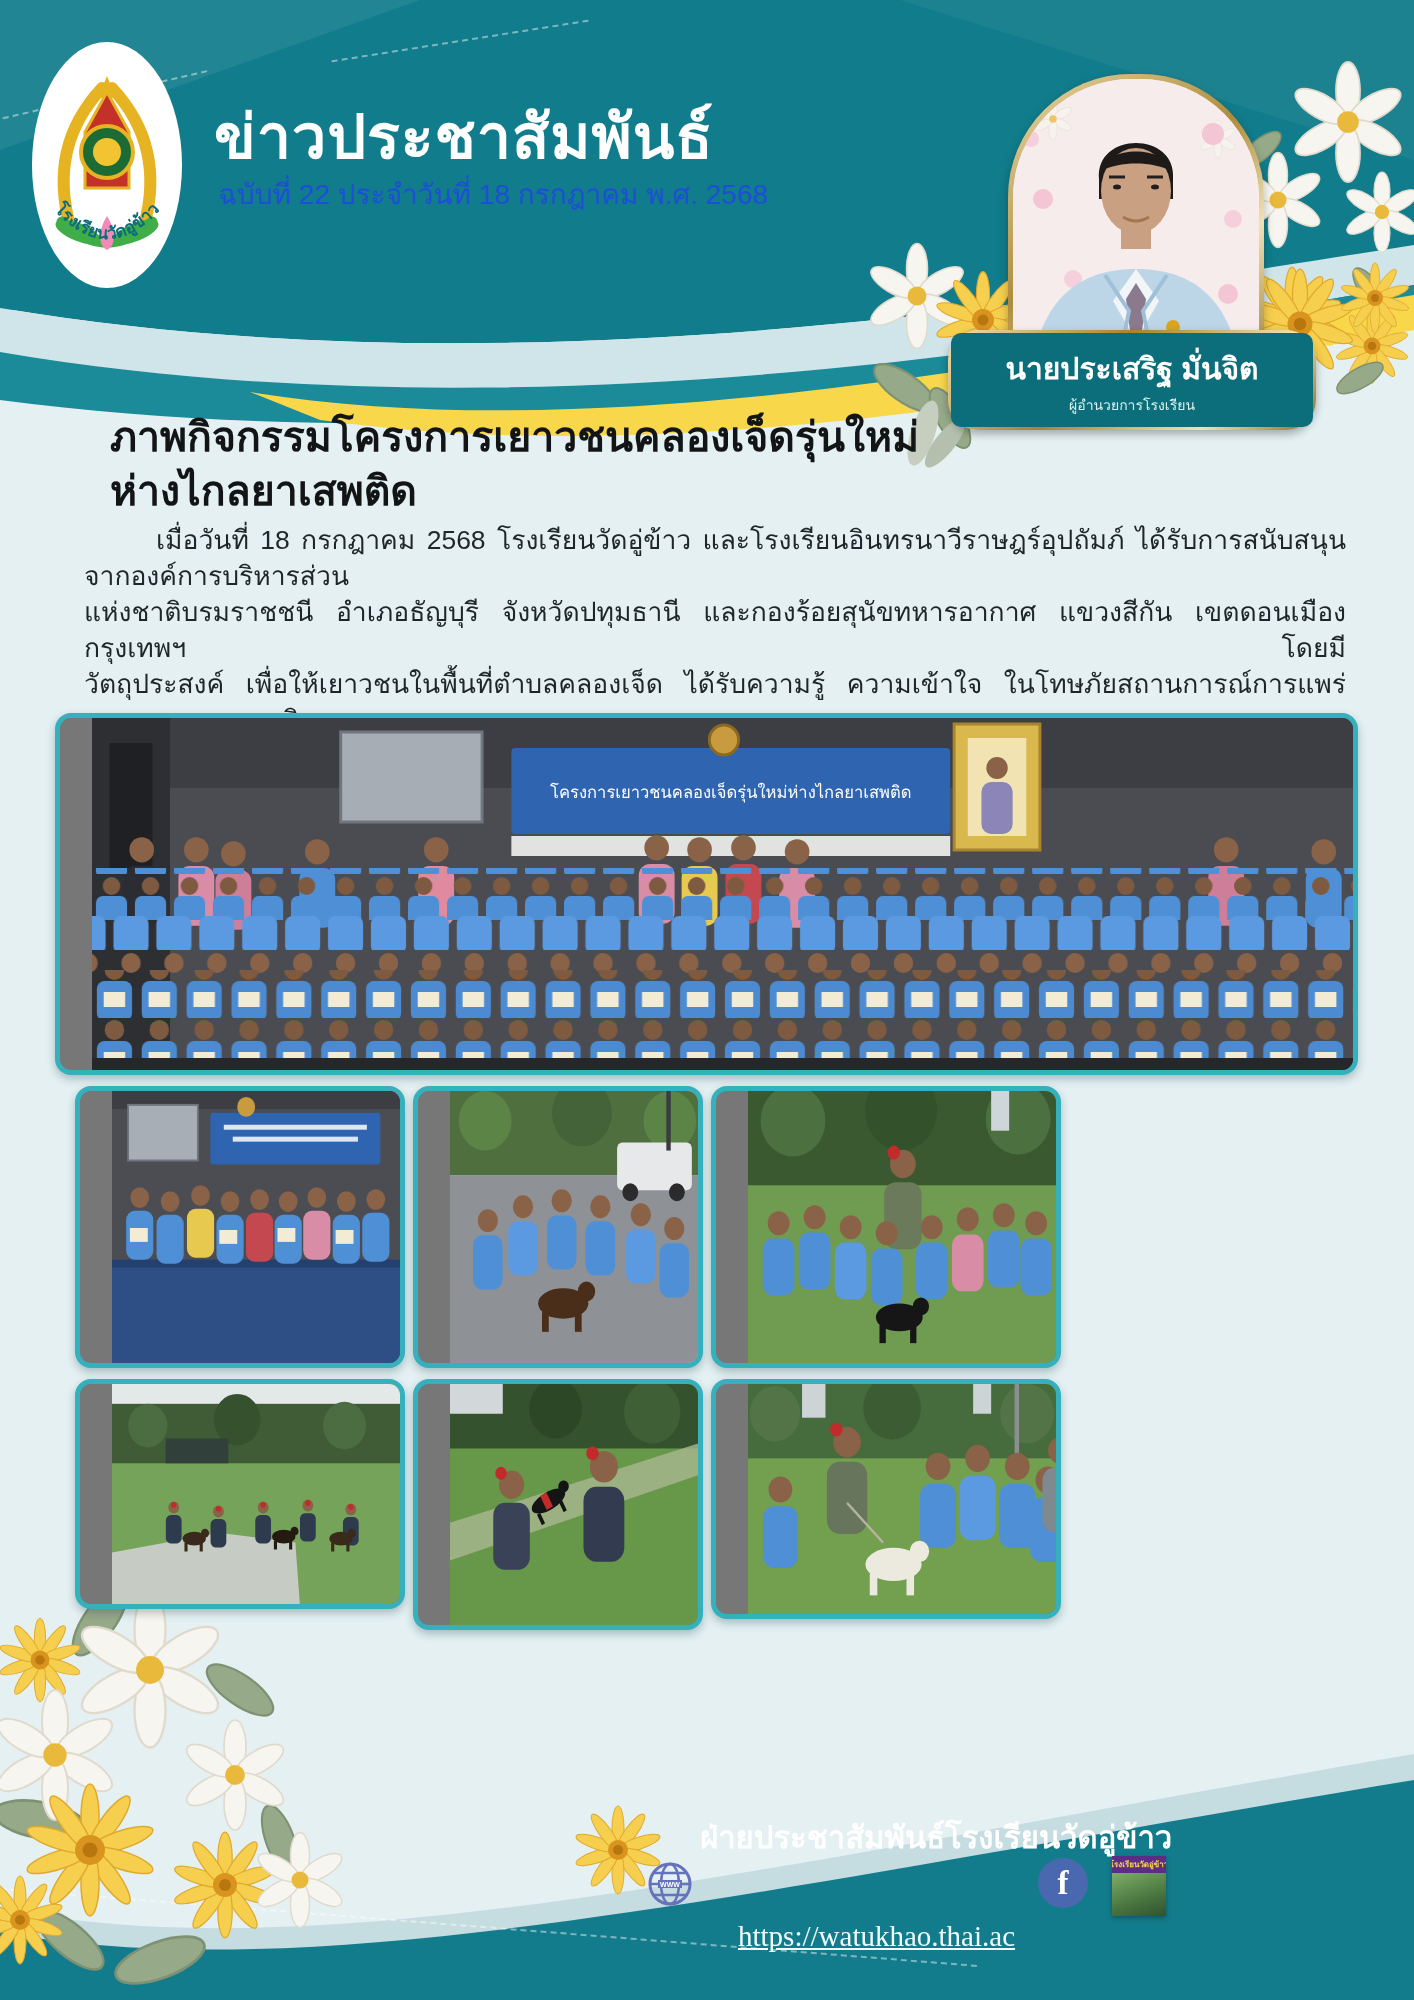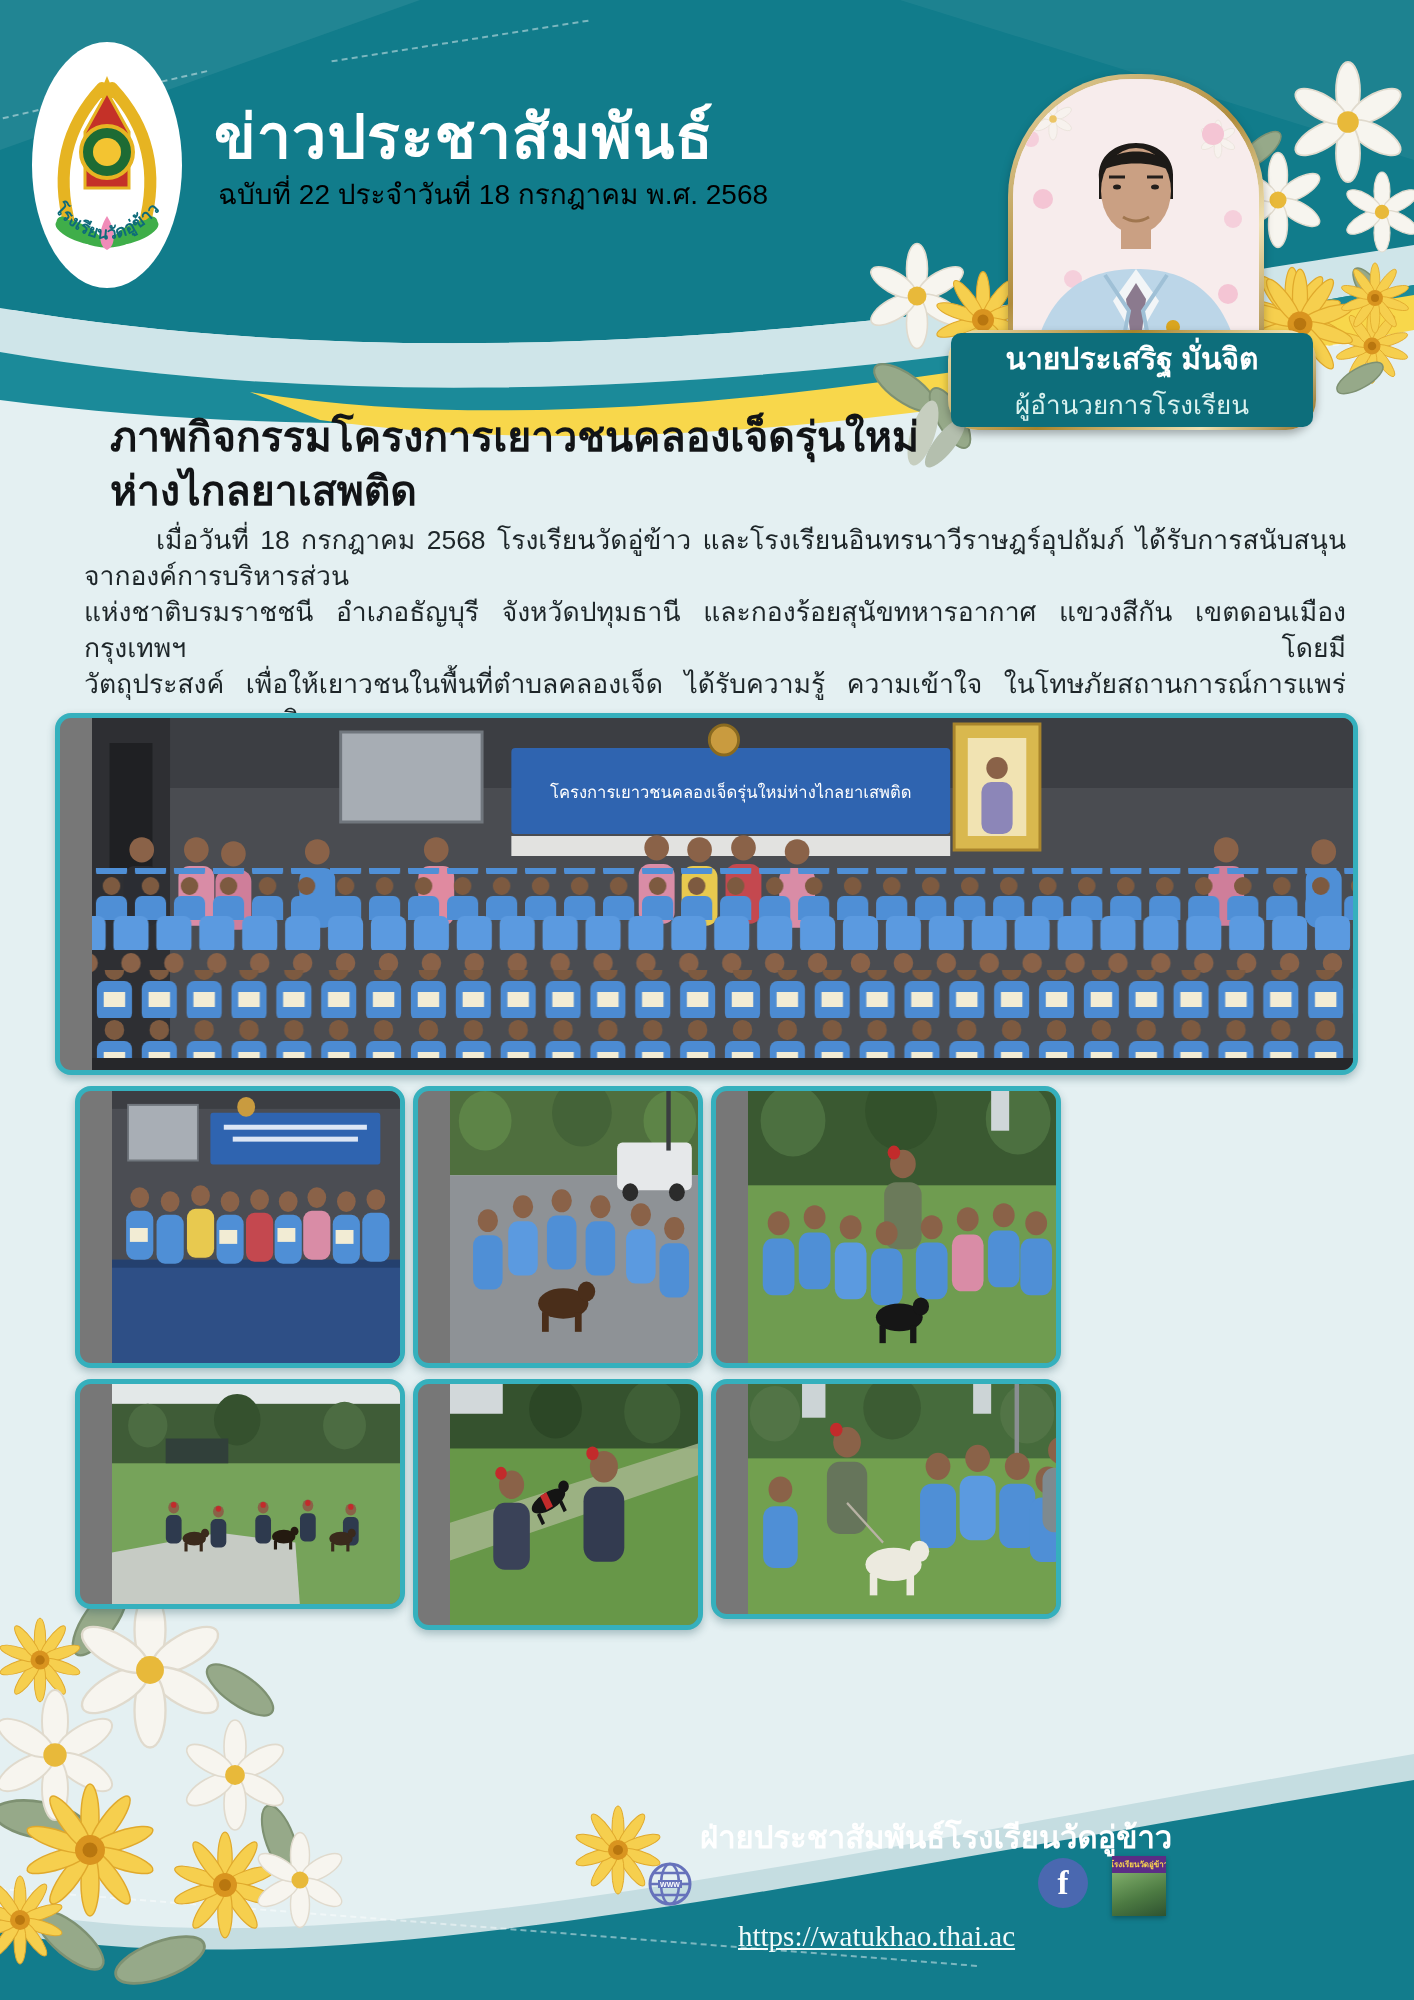--- a/index.html
+++ b/index.html
@@ -3,32 +3,32 @@
 <meta charset="utf-8">
 <style>
   html,body{margin:0;padding:0;background:#9fb6ba;}
   .poster{position:relative;width:1414px;height:2000px;margin:0 auto;overflow:hidden;
     background:#e4f0f2;font-family:"Liberation Sans","DejaVu Sans",sans-serif;}
   .abs{position:absolute;}
   
   .hdr-svg{left:0;top:0;width:1414px;height:480px;}
   .logo-svg{left:30px;top:40px;width:154px;height:250px;z-index:6;}
   .hdr-title{left:214px;top:88px;font-size:61px;font-weight:800;color:#ffffff;letter-spacing:1px;z-index:5;font-family:Liberation Serif, serif;}
-  .hdr-issue{left:218px;top:172px;font-size:28px;color:#000000;z-index:5;}
+  .hdr-issue{left:218px;top:172px;font-size:28px;color:#1d4ed8;z-index:5;}
   .portrait{left:1008px;top:74px;width:246px;height:292px;z-index:4;
     border-radius:123px 123px 14px 14px;padding:5px;
     background:linear-gradient(140deg,#e8d8a8,#b08c3c 45%,#f0e2b4 70%,#9c7a30);
     box-shadow:0 4px 10px rgba(0,0,0,.25);}
   .portrait-inner{width:246px;height:292px;border-radius:119px 119px 10px 10px;overflow:hidden;background:#f7ecec;}
   .badge{left:948px;top:330px;width:362px;height:94px;z-index:7;border-radius:30px;padding:3px;
     background:linear-gradient(135deg,#efe0b0,#a8842c 40%,#f0e2b4 75%,#8c6c22);box-shadow:0 4px 8px rgba(0,0,0,.3);}
   .badge-inner{width:100%;height:100%;box-sizing:border-box;border-radius:10px;background:#0d6e7b;
     display:flex;flex-direction:column;align-items:center;justify-content:center;gap:2px;}
   .badge-name{font-size:30px;font-weight:800;color:#ffffff;}
-  .badge-pos{font-size:26px;color:#d9f2ef;}
+  .badge-pos{font-size:14px;color:#d9f2ef;}
   .dash{border-top:2px dashed rgba(255,255,255,.45);height:0;z-index:2;}
   
   .headline{left:110px;font-size:41px;font-weight:800;color:#121416;z-index:5;}
   .bodytext{left:84px;top:522px;width:1262px;z-index:5;color:#1e2629;font-size:26.5px;line-height:36px;}
   .bodytext .ln{text-align:justify;text-align-last:justify;}
   .bodytext .ln.first{text-indent:72px;}
   .bodytext .ln.last{text-align-last:left;}
   
   .photo{box-sizing:border-box;border:5px solid #35b0bd;border-radius:16px;overflow:hidden;
     box-shadow:0 4px 9px rgba(20,70,80,.3);background:#777;z-index:5;padding-left:32px;}

